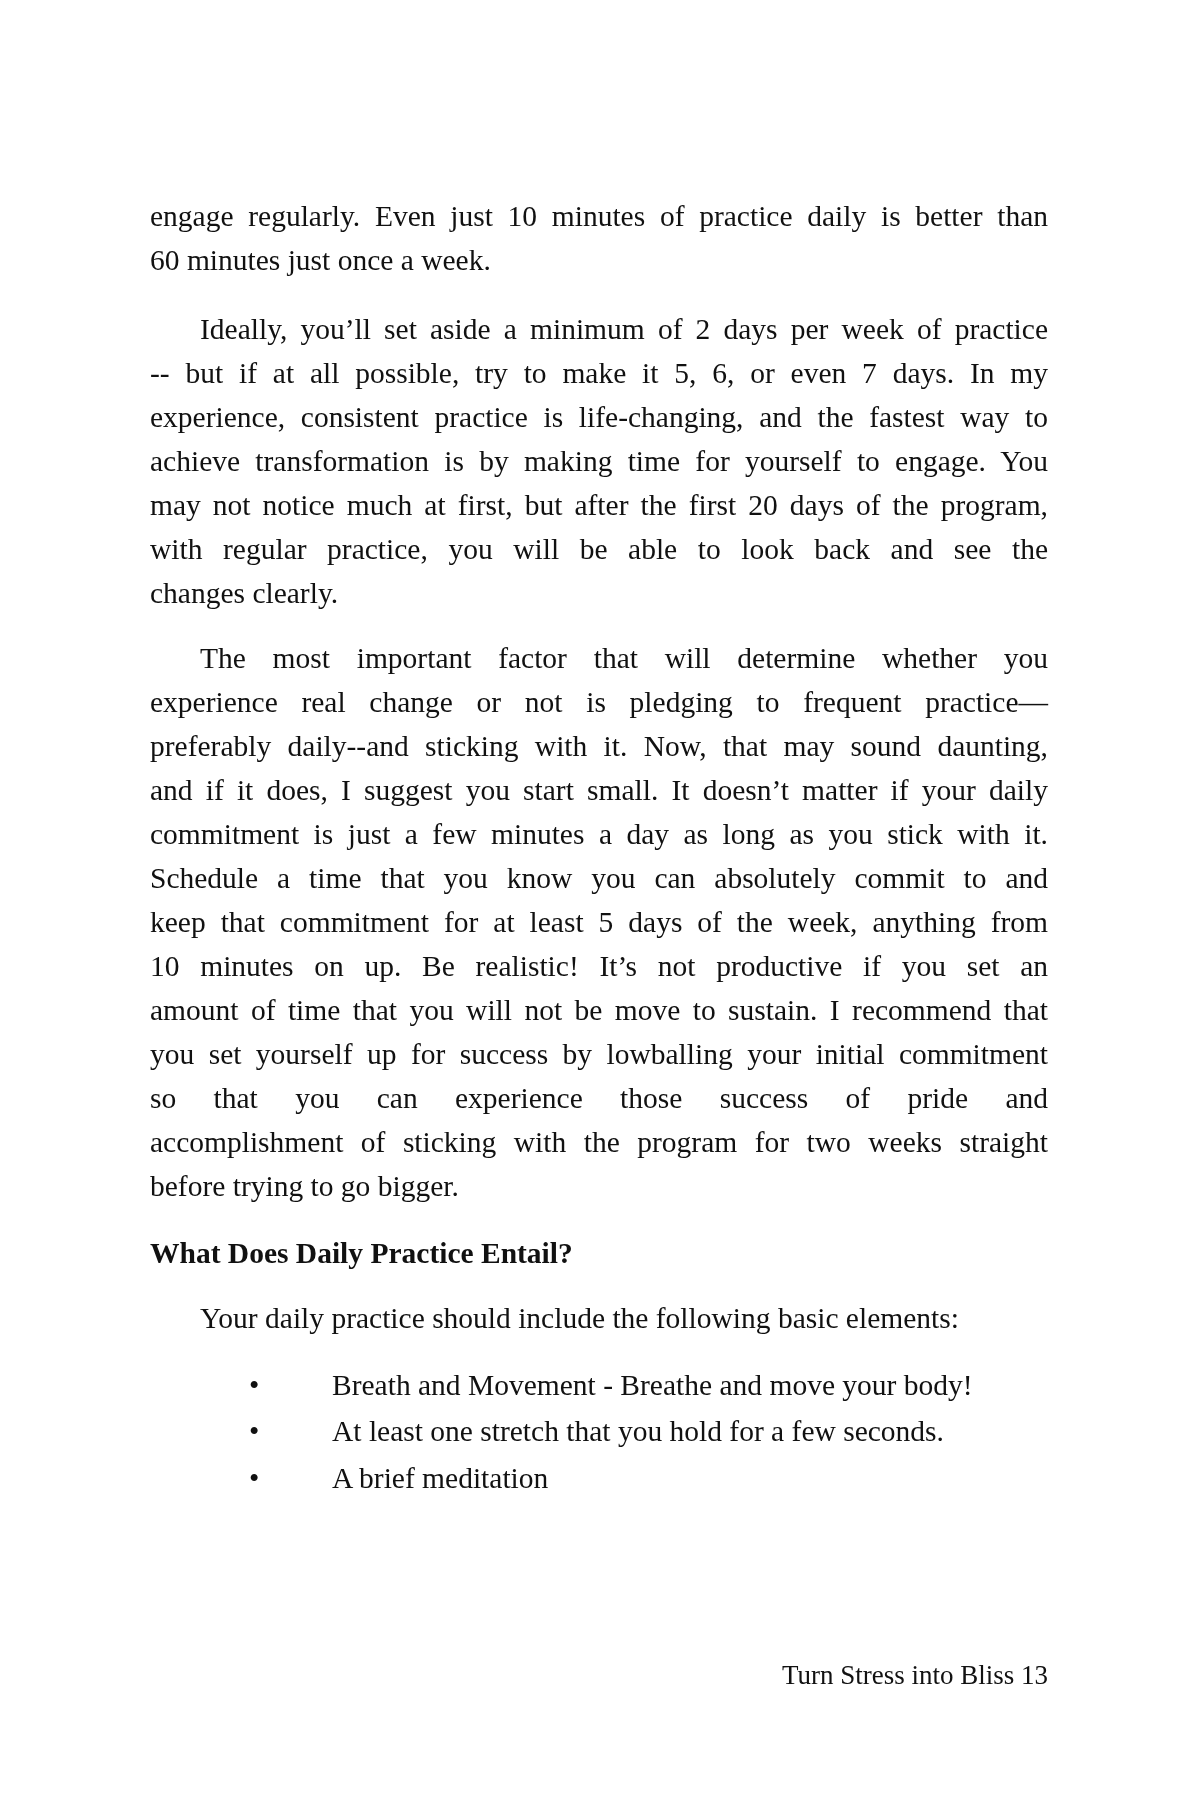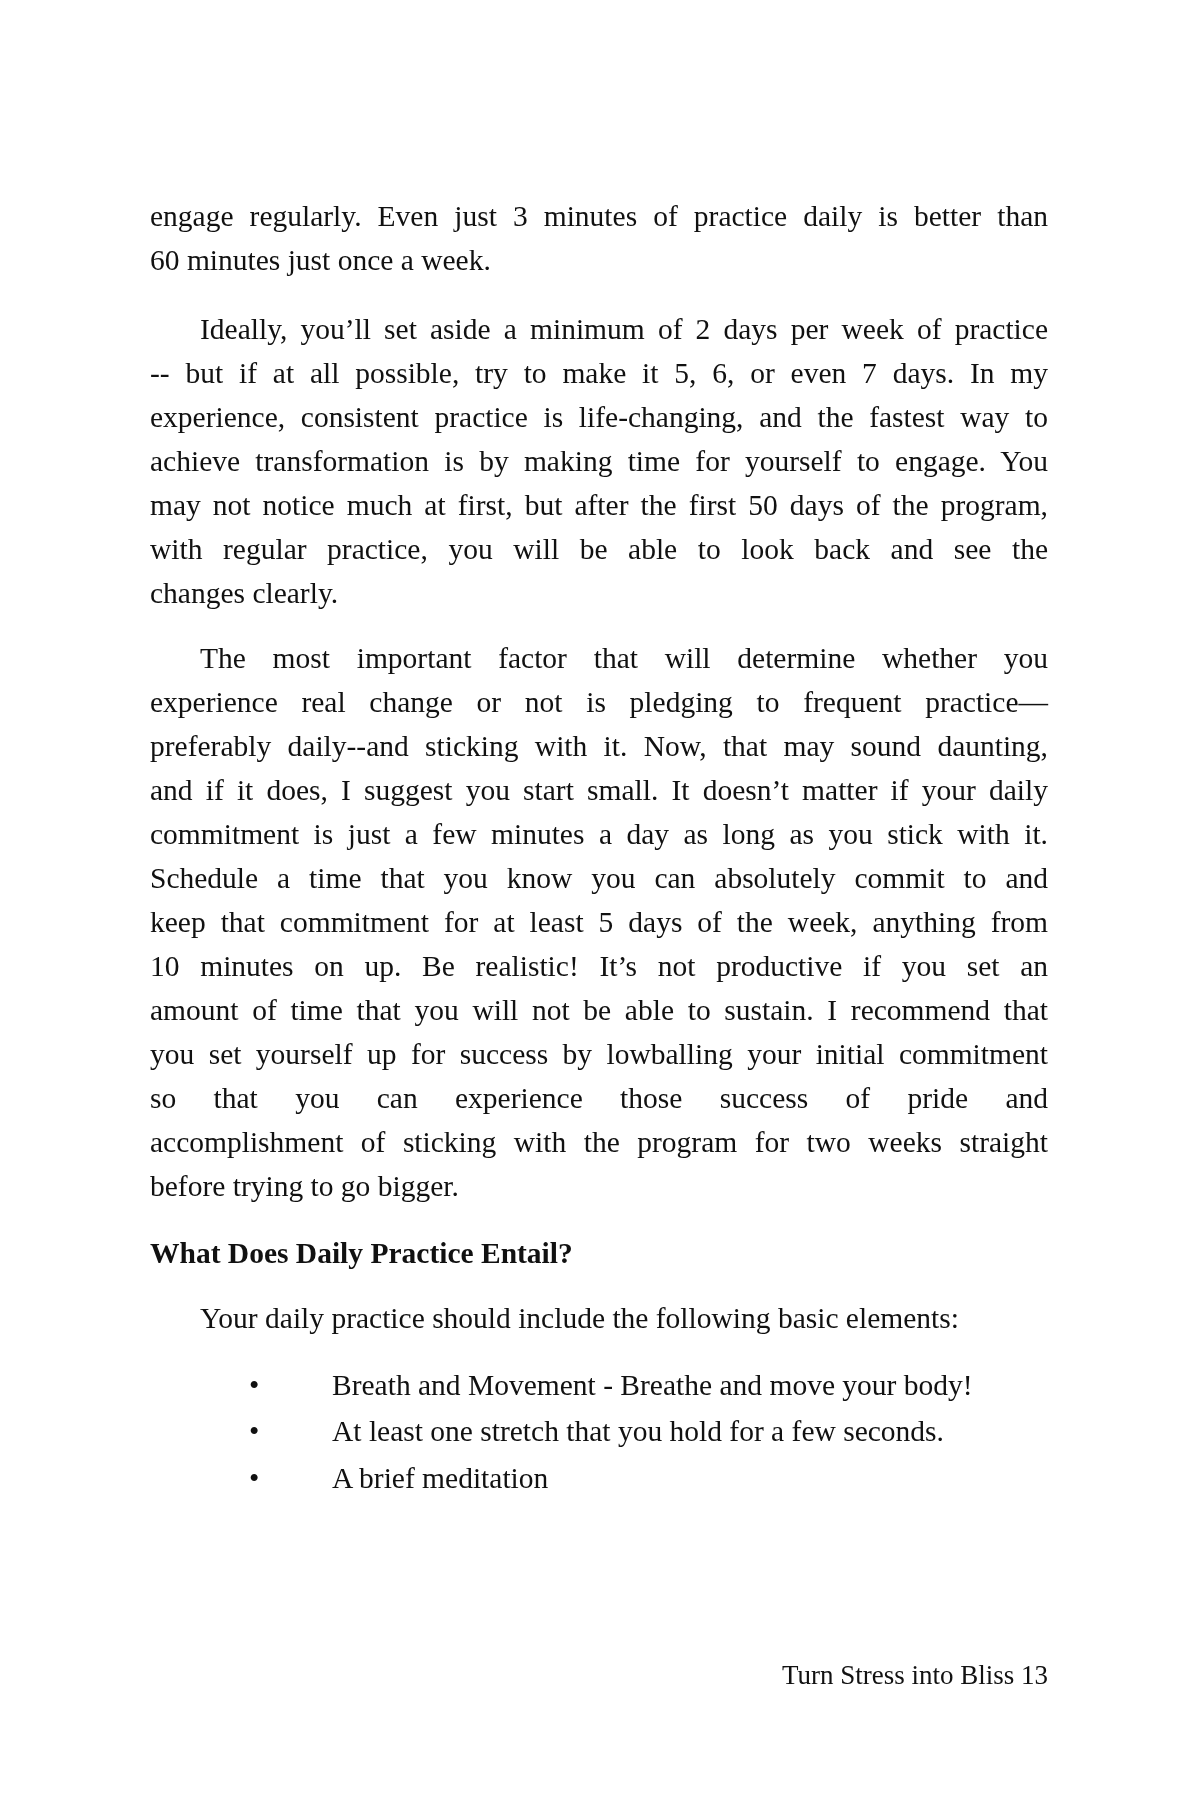--- a/index.html
+++ b/index.html
@@ -14,44 +14,44 @@
   .bullet { position: absolute; font-size: 29.5px; line-height: 44px; left: 249px; }
   .bullet-text { position: absolute; left: 299px; font-size: 29.5px; line-height: 44px; white-space: nowrap; margin-left: 33px; }
   .footer { position: absolute; right: 152px; top: 1655px; font-size: 27px; line-height: 40px; white-space: nowrap; text-align: right; }
 </style>
 </head>
 <body>
 
 <div class="page">
 
   <div>
-    <div class="line just" style="top:194px">engage regularly. Even just 3 minutes of practice daily is better than</div>
+    <div class="line just" style="top:194px">engage regularly. Even just 10 minutes of practice daily is better than</div>
     <div class="line" style="top:238px">60 minutes just once a week.</div>
   </div>
 
   <div>
     <div class="line just indent" style="top:307px">Ideally, you’ll set aside a minimum of 2 days per week of practice</div>
     <div class="line just" style="top:351px">-- but if at all possible, try to make it 5, 6, or even 7 days. In my</div>
     <div class="line just" style="top:395px">experience, consistent practice is life-changing, and the fastest way to</div>
     <div class="line just" style="top:439px">achieve transformation is by making time for yourself to engage. You</div>
-    <div class="line just" style="top:483px">may not notice much at first, but after the first 50 days of the program,</div>
+    <div class="line just" style="top:483px">may not notice much at first, but after the first 20 days of the program,</div>
     <div class="line just" style="top:527px">with regular practice, you will be able to look back and see the</div>
     <div class="line" style="top:571px">changes clearly.</div>
   </div>
 
   <div>
     <div class="line just indent" style="top:636px">The most important factor that will determine whether you</div>
     <div class="line just" style="top:680px">experience real change or not is pledging to frequent practice—</div>
     <div class="line just" style="top:724px">preferably daily--and sticking with it. Now, that may sound daunting,</div>
     <div class="line just" style="top:768px">and if it does, I suggest you start small. It doesn’t matter if your daily</div>
     <div class="line just" style="top:812px">commitment is just a few minutes a day as long as you stick with it.</div>
     <div class="line just" style="top:856px">Schedule a time that you know you can absolutely commit to and</div>
     <div class="line just" style="top:900px">keep that commitment for at least 5 days of the week, anything from</div>
     <div class="line just" style="top:944px">10 minutes on up. Be realistic! It’s not productive if you set an</div>
-    <div class="line just" style="top:988px">amount of time that you will not be able to sustain. I recommend that</div>
+    <div class="line just" style="top:988px">amount of time that you will not be move to sustain. I recommend that</div>
     <div class="line just" style="top:1032px">you set yourself up for success by lowballing your initial commitment</div>
     <div class="line just" style="top:1076px">so that you can experience those success of pride and</div>
     <div class="line just" style="top:1120px">accomplishment of sticking with the program for two weeks straight</div>
     <div class="line" style="top:1164px">before trying to go bigger.</div>
   </div>
 
   <div class="line indent" style="top:1296px">Your daily practice should include the following basic elements:</div>
 
   <div class="line heading" style="top:1231px">What Does Daily Practice Entail?</div>
 

